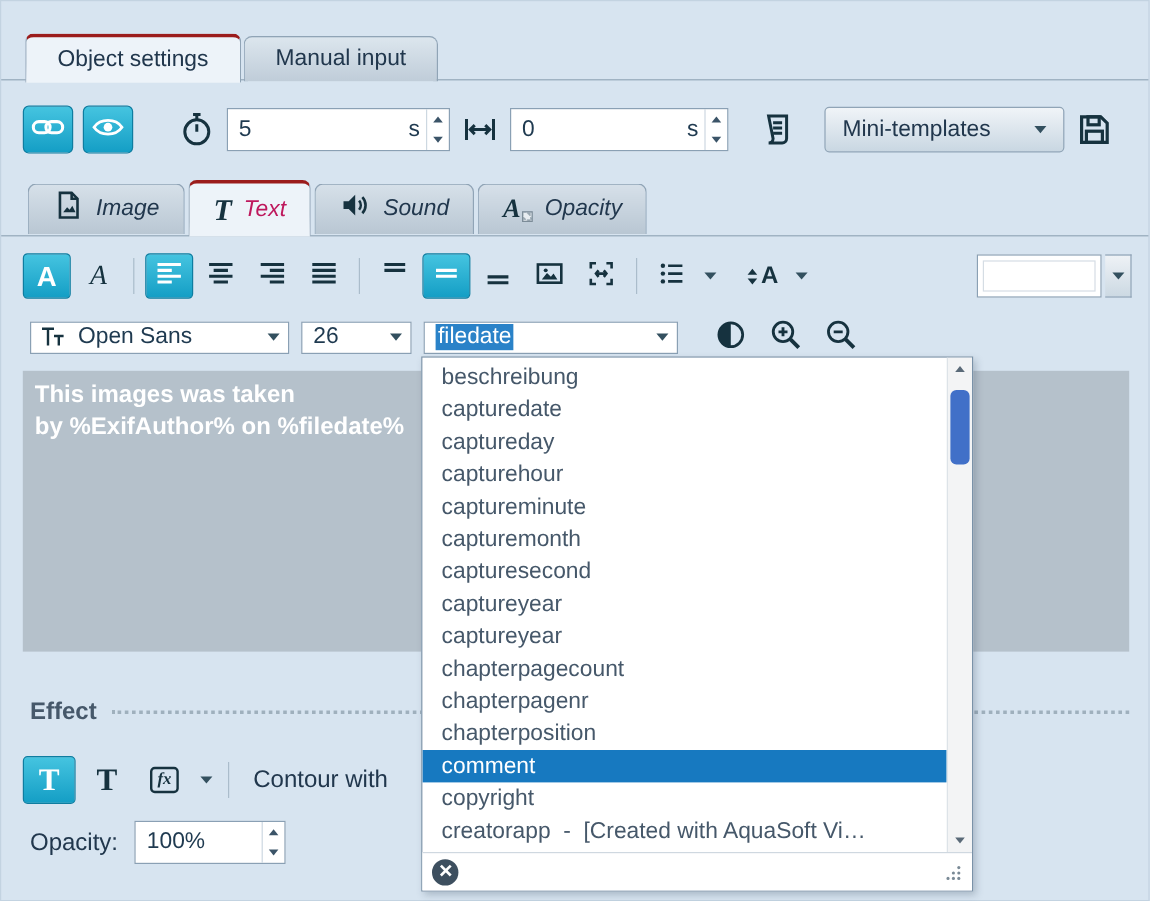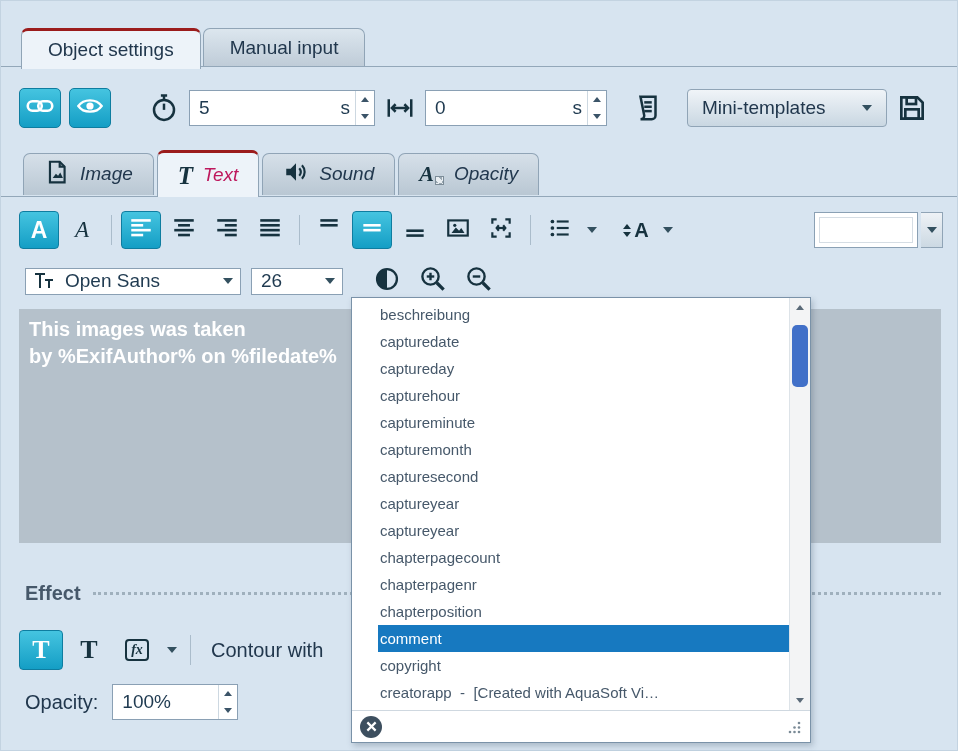--- a/index.html
+++ b/index.html
@@ -5,21 +5,21 @@
   * { margin:0; padding:0; box-sizing:border-box; }
   html,body { width:958px; height:751px; }
   body { font-family:"Liberation Sans",sans-serif; background:#d7e4f0; position:relative; overflow:hidden; }
   .panel { position:absolute; inset:0; background:#d7e4f0; border:1px solid #c3d3e1; }
 
   .hline { position:absolute; left:0; right:0; height:1px; background:#93a7b9; z-index:1; }
   .hline1 { top:65px; }
   .hline2 { top:195px; }
 
   
-  .main-tabs { position:absolute; top:27px; left:20px; display:flex; gap:2px; z-index:3; align-items:flex-start; }
+  .main-tabs { position:absolute; top:27px; left:20px; display:flex; gap:2px; z-index:3; align-items:center; }
   .mtab { height:38px; padding:0 26px; display:flex; align-items:center; font-size:19px; color:#21374d;
           background:linear-gradient(#dce6ee,#bfccd8); border:1px solid #90a4b6; border-bottom:none; border-radius:7px 7px 0 0; cursor:default; }
   .mtab.active { height:41px; background:#edf3f9; border-top:3px solid #9b1c1c; font-weight:normal; }
 
   
   .toolbar1 { position:absolute; top:86px; left:18px; right:14px; height:42px; display:flex; align-items:center; gap:8px; }
   .btn-teal { width:42px; height:40px; border:1px solid #0e7da0; border-radius:5px;
               background:linear-gradient(#45c4e0,#149ec5); display:flex; align-items:center; justify-content:center; }
   .plain-ico { width:34px; height:34px; display:flex; align-items:center; justify-content:center; color:#16323f; }
 
@@ -91,21 +91,21 @@
 
   .opacityrow { position:absolute; top:683px; left:24px; display:flex; align-items:center; gap:14px; z-index:2; }
   .opacity-label { font-size:20px; color:#21374d; }
   .op-spin { width:126px; }
 
   
   .dropdown { position:absolute; left:350px; top:296px; width:460px; height:446px; background:#fff; border:1px solid #7a92a8;
               z-index:20; display:flex; flex-direction:column; box-shadow:2px 3px 6px rgba(40,60,80,.25); }
   .dd-body { flex:1; display:flex; overflow:hidden; }
   .dd-items { flex:1; padding-top:3px; overflow:hidden; }
-  .dd-item { height:27px; line-height:27px; padding:0 2px; font-size:15px; color:#46586a; white-space:pre; overflow:hidden;margin-left:26px; }
+  .dd-item { height:27px; line-height:27px; padding:0 16px; font-size:19px; color:#46586a; white-space:pre; overflow:hidden; }
   .dd-item.selected { background:#1779c0; color:#fff; }
   .dd-scroll { width:21px; background:#f3f4f5; border-left:1px solid #dde3e8; display:flex; flex-direction:column; position:relative; }
   .sb-btn { height:19px; display:flex; align-items:center; justify-content:center; }
   .sb-track { flex:1; position:relative; }
   .sb-thumb { position:absolute; left:2px; right:2px; top:8px; height:62px; background:#4170c8; border-radius:5px; }
   .dd-bottom { height:32px; border-top:1px solid #cfd8e0; display:flex; align-items:center; padding:0 8px; background:#fff; }
   .x-btn { width:22px; height:22px; border-radius:50%; background:#3d4f5f; display:flex; align-items:center; justify-content:center; }
   .grip { margin-left:auto; display:flex; align-items:flex-end; }
 </style>
 </head>
@@ -397,20 +397,26 @@
             </g>
           </svg>
       </span>
       <span class="c-text">Open Sans</span>
       <span class="c-arrow">
           <span class="tri-down"></span>
         </span>
     </div>
     <div class="combo size-combo">
       <span class="c-text">26</span>
+      <span class="c-arrow">
+          <span class="tri-down"></span>
+        </span>
+    </div>
+    <div class="combo var-combo">
+      <span class="c-text"><span class="sel-text">filedate</span></span>
       <span class="c-arrow">
           <span class="tri-down"></span>
         </span>
     </div>
     <div style="width:6px"></div>
     <div class="icon-btn">
       <span><svg width="28" height="28" viewBox="0 0 24 24">
             <circle cx="12" cy="12" r="8.5" fill="none" stroke="#16323f" stroke-width="2"></circle>
             <path d="M12 3.5 a8.5 8.5 0 0 0 0 17 z" fill="#16323f"></path>
           </svg></span>

